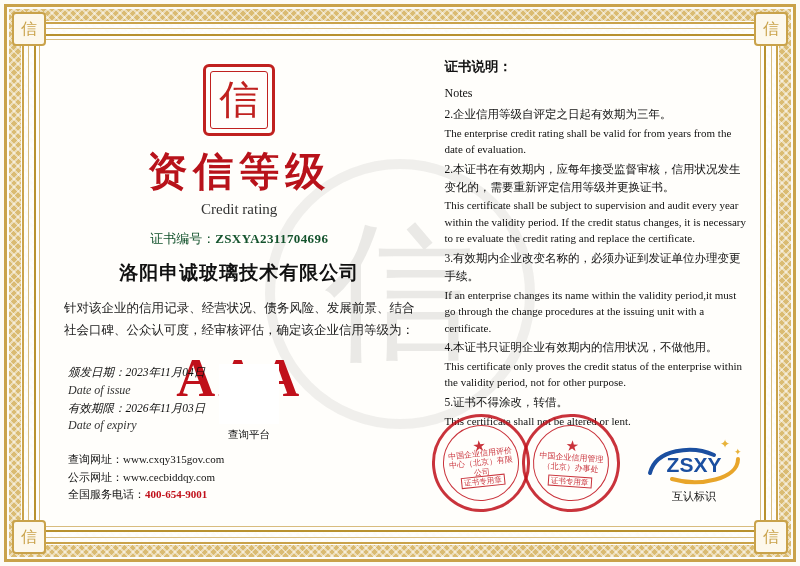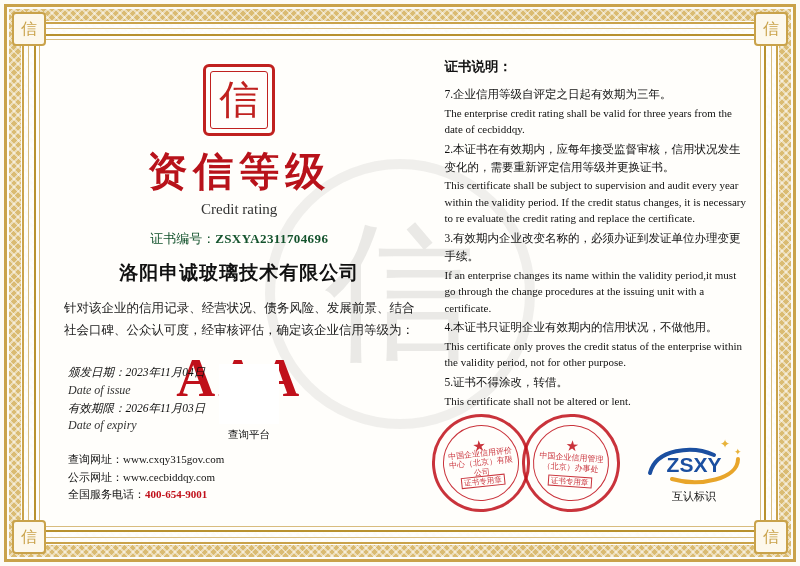--- a/index.html
+++ b/index.html
@@ -437,23 +437,24 @@
           <span>公示网址：</span><span>www.cecbiddqy.com</span>
         </div>
         <div>
           <span>全国服务电话：</span><span class="hot">400-654-9001</span>
         </div>
       </div>
     </div>
 
     <div class="right-col">
       <div class="notes-title-cn">证书说明：</div>
-
-      <div class="note-cn">7.企业信用等级自评定之日起有效期为三年。</div>
-      <div class="note-en">The enterprise credit rating shall be valid for three years from the date of cecbiddqy.</div>
+      <div class="notes-title-en">Notes</div>
+
+      <div class="note-cn">2.企业信用等级自评定之日起有效期为三年。</div>
+      <div class="note-en">The enterprise credit rating shall be valid for from years from the date of evaluation.</div>
 
       <div class="note-cn">2.本证书在有效期内，应每年接受监督审核，信用状况发生变化的，需要重新评定信用等级并更换证书。</div>
       <div class="note-en">This certificate shall be subject to supervision and audit every year within the validity period. If the credit status changes, it is necessary to re evaluate the credit rating and replace the certificate.</div>
 
       <div class="note-cn">3.有效期内企业改变名称的，必须办证到发证单位办理变更手续。</div>
       <div class="note-en">If an enterprise changes its name within the validity period,it must go through the change procedures at the issuing unit with a certificate.</div>
 
       <div class="note-cn">4.本证书只证明企业有效期内的信用状况，不做他用。</div>
       <div class="note-en">This certificate only proves the credit status of the enterprise within the validity period, not for other purpose.</div>
 

